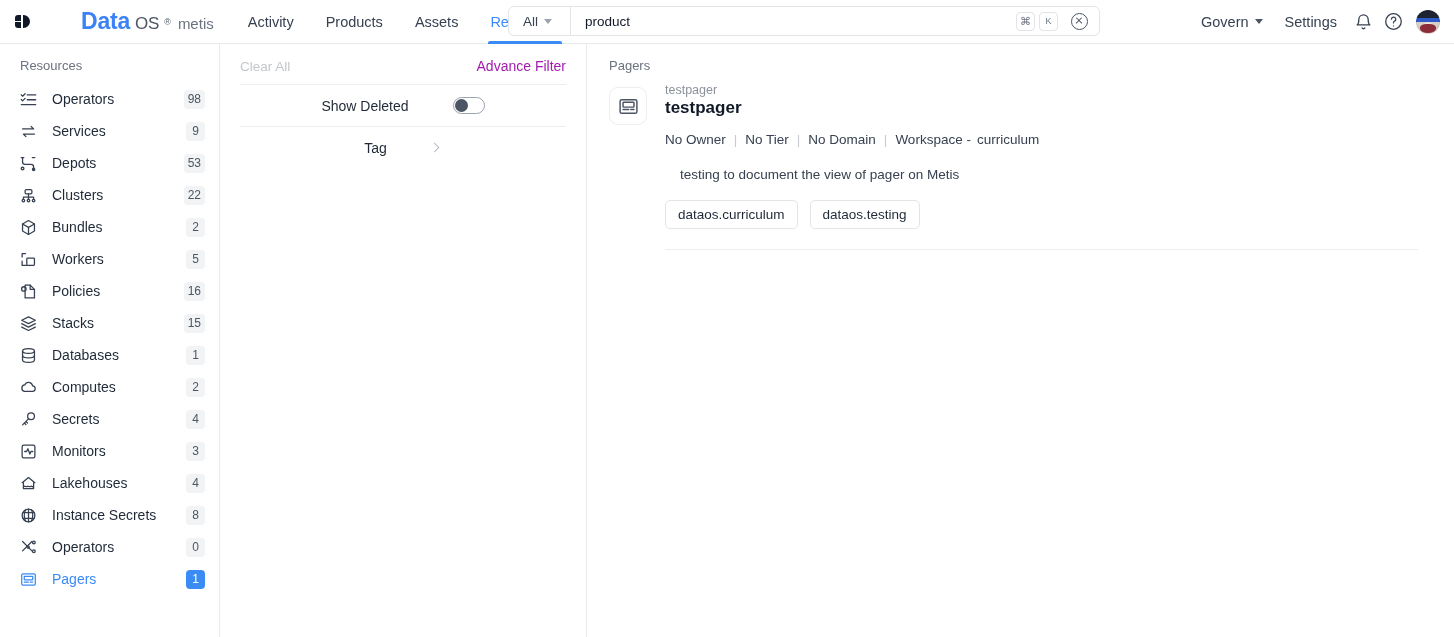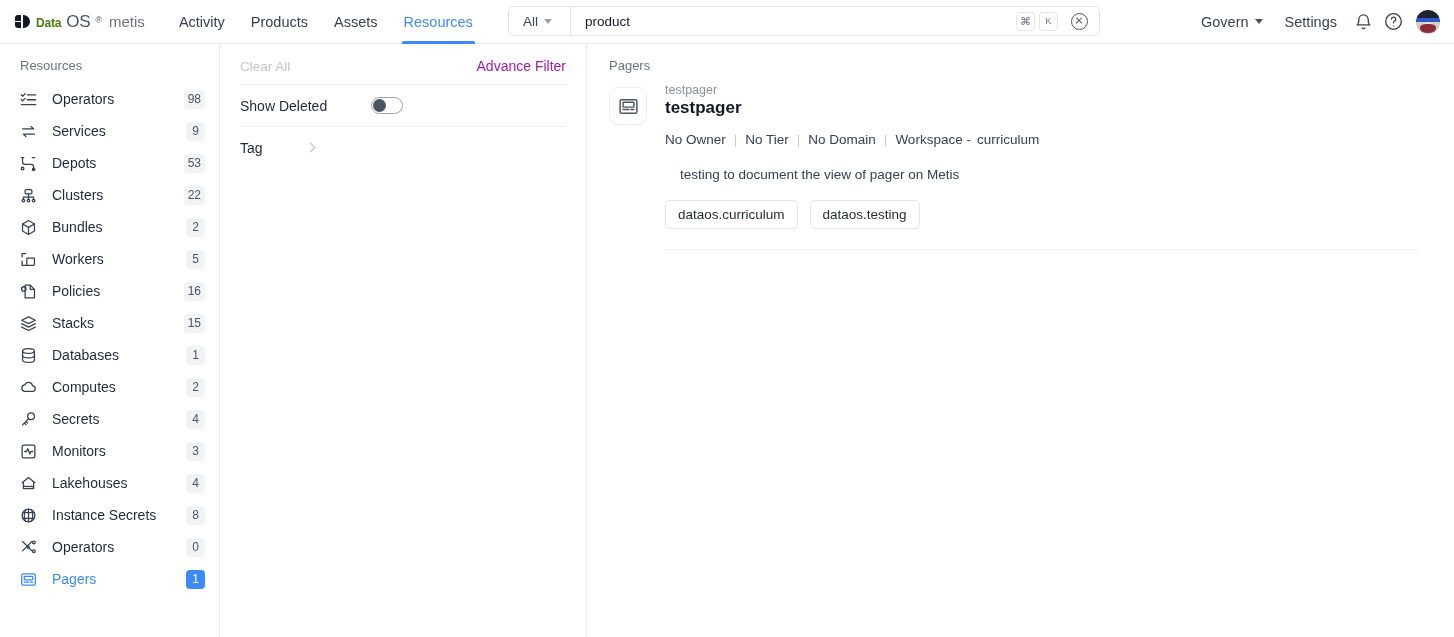--- a/index.html
+++ b/index.html
@@ -36,26 +36,26 @@
     margin-right: 1px;
   }
   .logo-mark i {
     position: absolute;
     background: #111827;
     display: block;
   }
   .logo-mark i.a { left:0; top:0; width:6px; height:6px; border-radius:50% 0 0 0; }
   .logo-mark i.b { left:8px; top:0; width:7px; height:13px; border-radius:0 7px 7px 0; }
   .logo-mark i.c { left:0; top:7px; width:6px; height:6px; border-radius:0 0 0 50%; }
-  .logo-data { font-size: 12px; font-weight: bold; color: #4d7c0f; letter-spacing: -0.2px; }
+  .logo-data { font-size: 23px; font-weight: bold; color: #3b82f6; letter-spacing: -0.2px; margin-left: 45px; }
   .logo-os { font-size: 17px; font-weight: 500; color: #4b5563; letter-spacing: -0.2px; }
   .logo-reg { font-size: 9px; color: #4b5563; vertical-align: super; position: relative; top: -4px; }
   .logo-metis { font-size: 15px; color: #6b7280; margin-left: 2px; }
 
-  .nav { display: flex; align-items: center; gap: 2px; height: 28px; }
+  .nav { display: flex; align-items: center; gap: 8px; height: 28px; }
   .nav-item {
     font-size: 14.5px;
     color: #374151;
     padding: 0 12px;
     height: 44px;
     line-height: 44px;
     cursor: pointer;
     position: relative;
     white-space: nowrap;
   }
@@ -235,21 +235,21 @@
     display: flex;
     align-items: center;
     justify-content: space-between;
     height: 40px;
     padding-top: 4px;
     text-align: center;
   }
   .clear-all { font-size: 13.5px; color: #c3c7cd; cursor: pointer; }
   .adv-filter { font-size: 14px; color: #a21caf; cursor: pointer; }
   .frow {
-    display: flex; align-items: center; justify-content: flex-start;
+    display: flex; align-items: center; justify-content: center;
     height: 42px;
     border-top: 1px solid #eceef1;
     font-size: 14px;
     color: #1f2937;
     gap: 44px;
   }
   .frow.tagrow { border-top: 1px solid #eceef1; cursor: pointer; }
   .toggle {
     width: 32px; height: 17px;
     border-radius: 9px;

